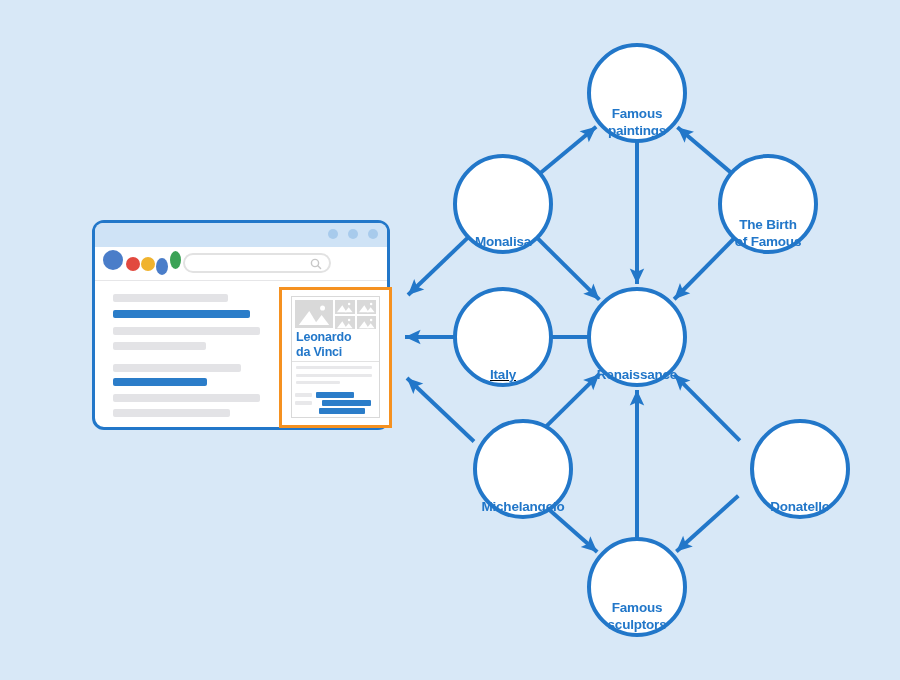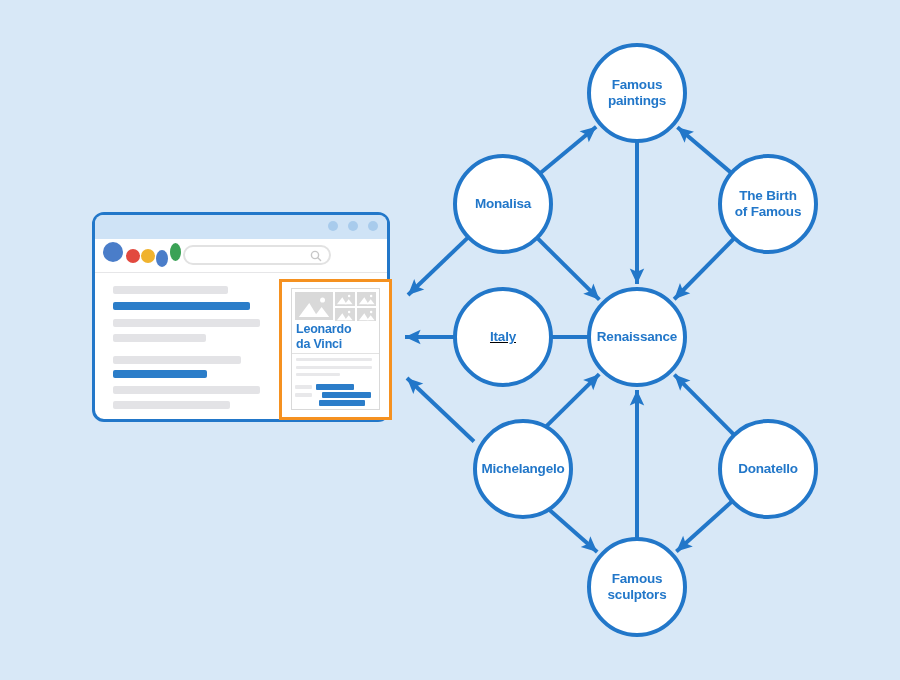--- a/index.html
+++ b/index.html
@@ -9,30 +9,30 @@
     background:#d8e8f7;
     position:relative;overflow:hidden;
   }
   #stage{position:absolute;inset:0;width:900px;height:680px;}
   
   #graph-svg{position:absolute;left:0;top:0;z-index:1;}
   .edge{stroke:#2277c9;stroke-width:4;}
   .node{
     position:absolute;width:100px;height:100px;box-sizing:border-box;
     background:#ffffff;border:4px solid #2277c9;border-radius:50%;
-    display:flex;align-items:center;justify-content:center;
+    display:flex;align-items:flex-end;justify-content:center;
     z-index:2;
   }
   .node span{
     color:#2277c9;font-weight:bold;font-size:13.5px;line-height:1.22;
     text-align:center;white-space:pre-line;letter-spacing:-0.2px;
   }
   
   #browser{
-    position:absolute;left:92px;top:212px;width:298px;height:210px;
+    position:absolute;left:92px;top:220px;width:298px;height:210px;
     box-sizing:border-box;background:#ffffff;
     border:3px solid #2277c9;border-radius:12px;z-index:3;
   }
   #browser-topbar{
     position:absolute;left:0;top:0;right:0;height:24px;
     background:#cfe3f6;border-radius:8px 8px 0 0;
   }
   .win-dot{position:absolute;top:6px;width:10px;height:10px;border-radius:50%;background:#a8cbec;}
   #logo{position:absolute;left:0;top:24px;width:110px;height:34px;}
   .logo-dot{position:absolute;border-radius:50%;}
@@ -110,21 +110,21 @@
       </div>
       <div class="node" style="left: 453px; top: 287px; text-decoration: underline;">
         <span>Italy</span>
       </div>
       <div class="node" style="left: 587px; top: 287px;">
         <span>Renaissance</span>
       </div>
       <div class="node" style="left: 473px; top: 419px;">
         <span>Michelangelo</span>
       </div>
-      <div class="node" style="left: 718px; top: 419px;">
+      <div class="node" style="left: 750px; top: 419px;">
         <span>Donatello</span>
       </div>
       <div class="node" style="left: 587px; top: 537px;">
         <span>Famous
 sculptors</span>
       </div>
     </div>
 
   <div id="browser">
     <div id="browser-topbar">

